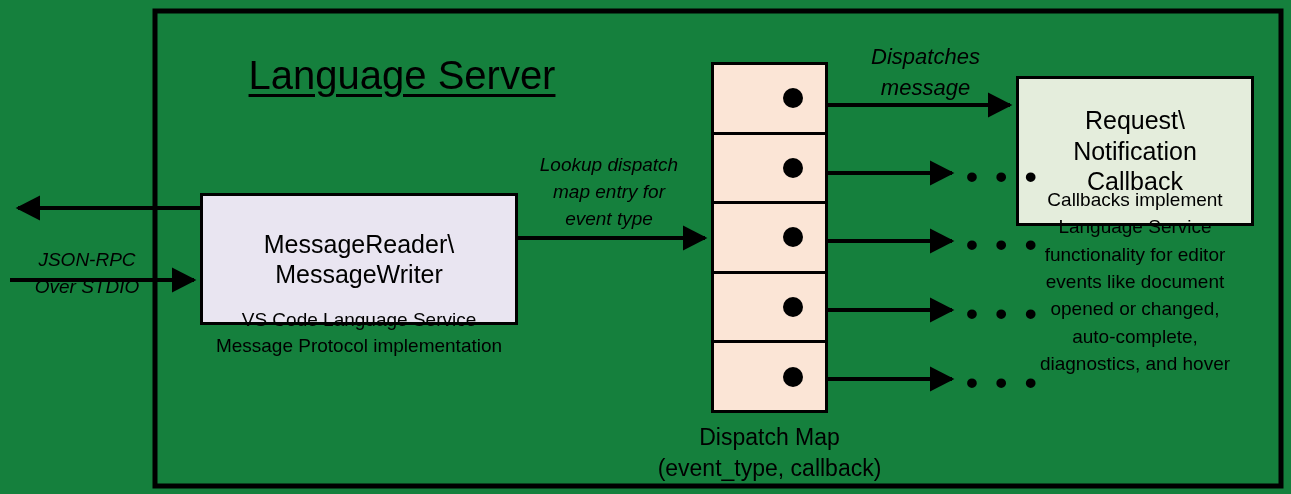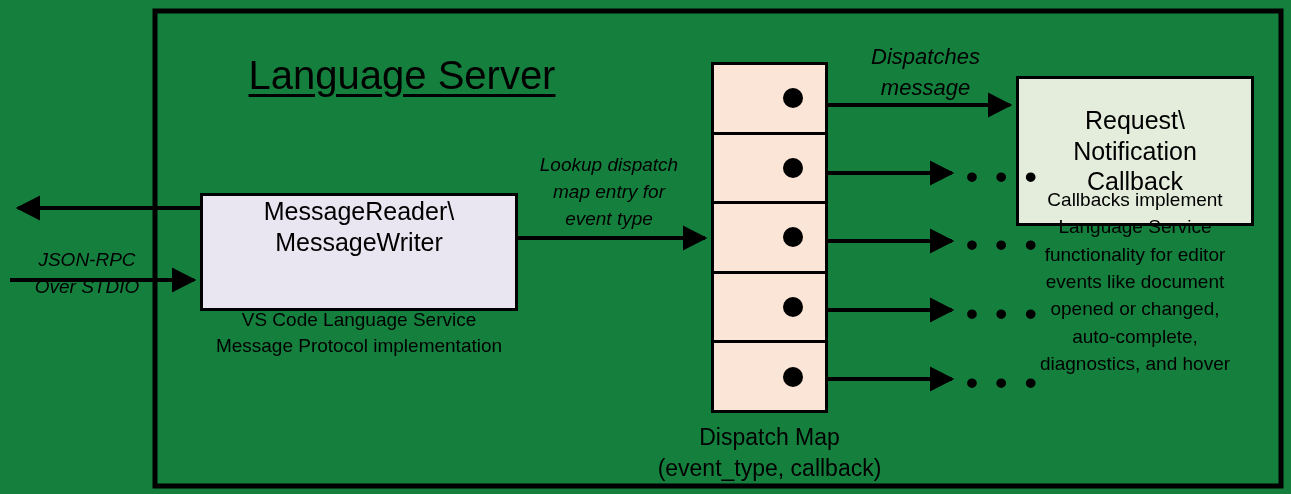--- a/index.html
+++ b/index.html
@@ -41,25 +41,26 @@
     text-underline-offset: 5px;
     text-decoration-thickness: 3px;
   }
 
   
   .mrw-box {
     position: absolute;
     left: 200px;
     top: 193px;
     width: 318px;
-    height: 118px;
+    height: 132px;
     background: #E9E5F1;
     border: 3px solid #000000;
     box-sizing: border-box;
     display: flex;
+    align-items: center;
     justify-content: center;
   }
   .mrw-label {
     font-size: 25px;
     line-height: 1.22;
     text-align: center;
     white-space: pre-line;
   }
   .mrw-caption {
     left: 199px;

